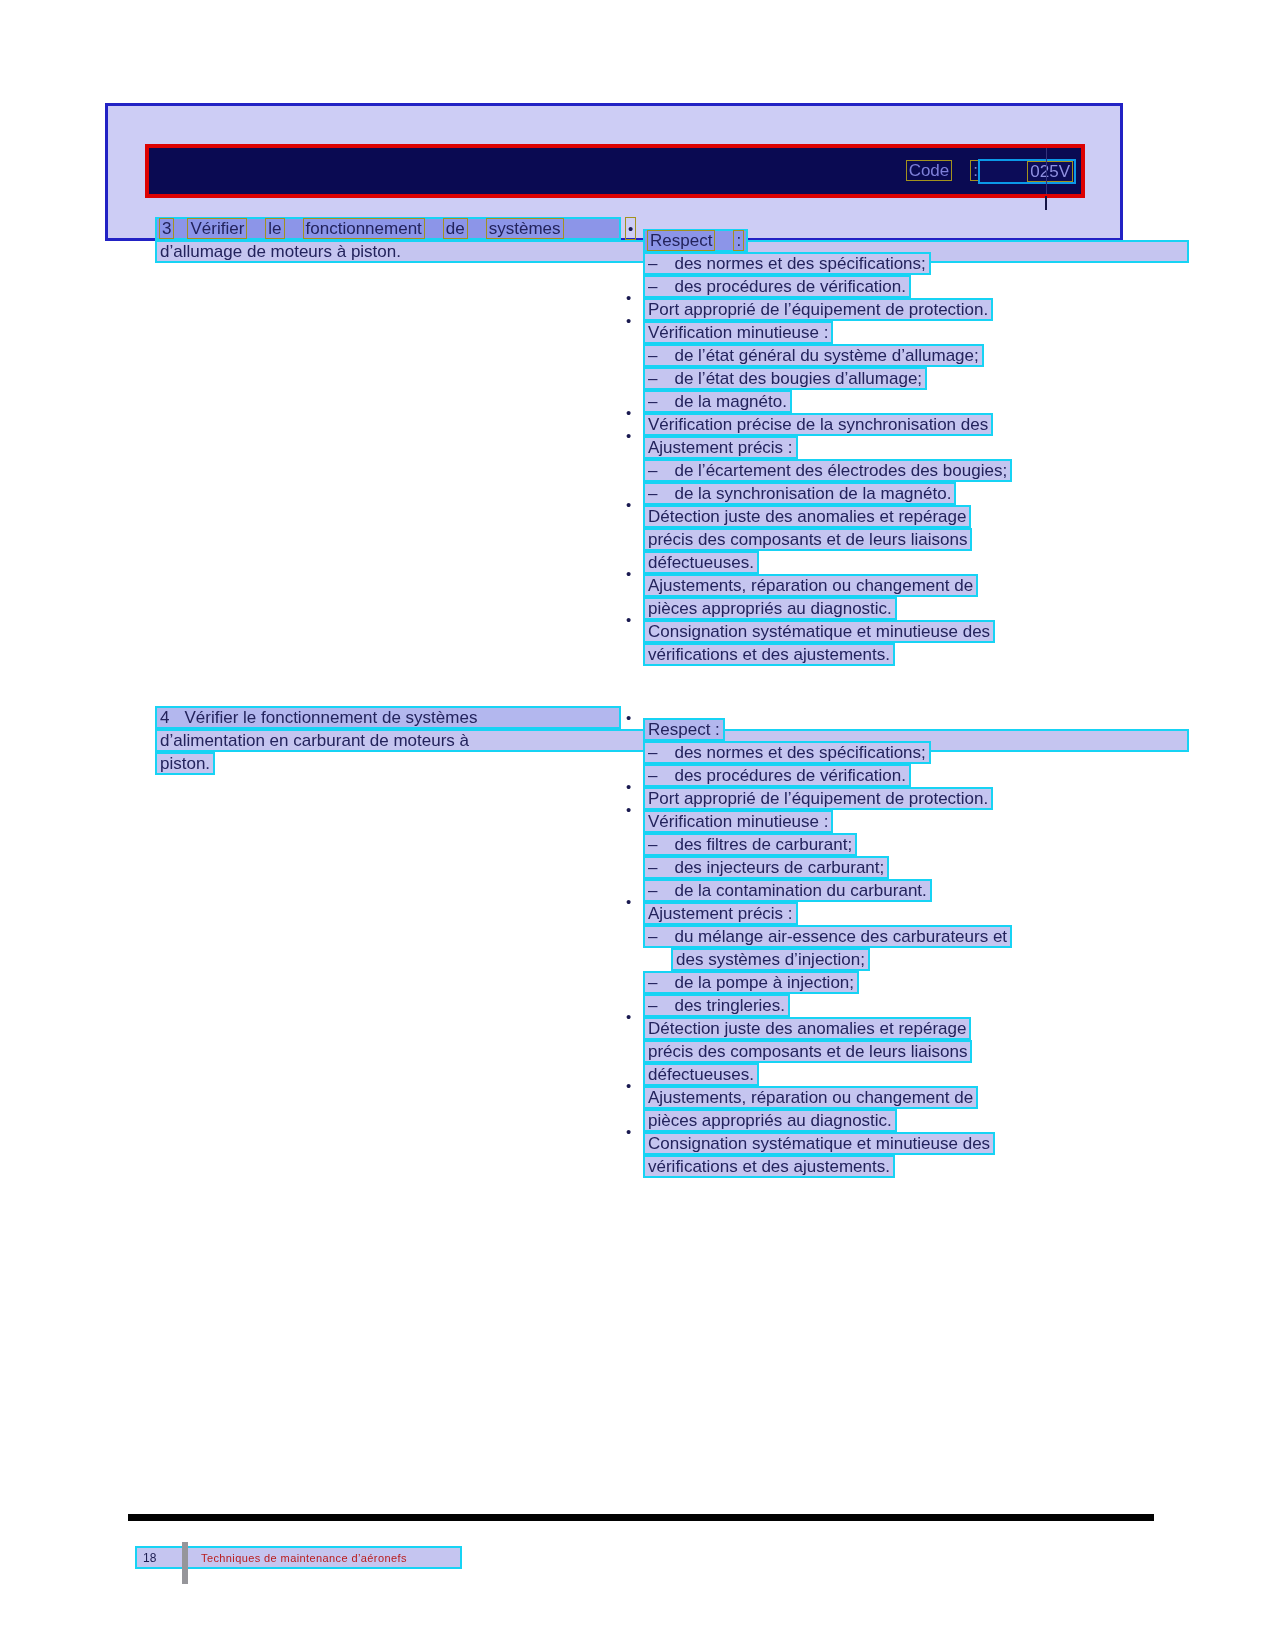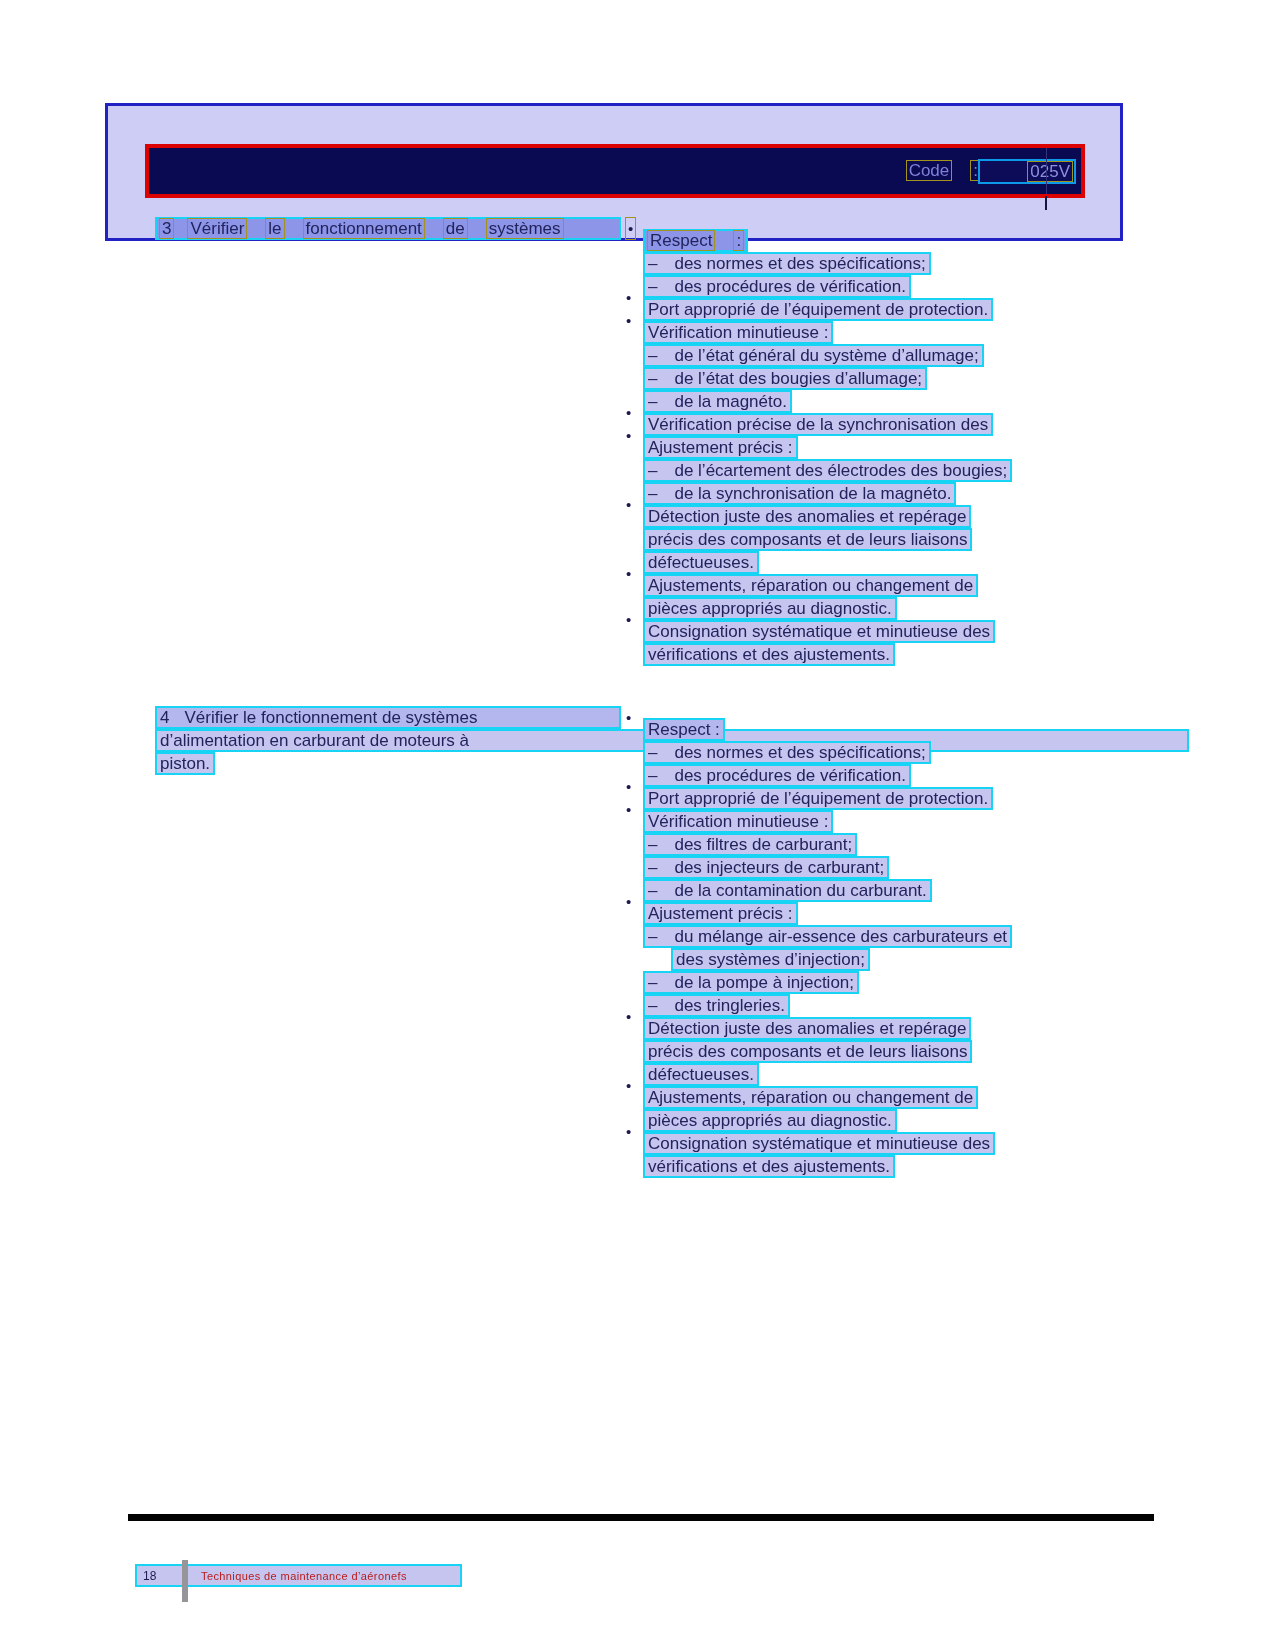--- a/index.html
+++ b/index.html
@@ -39,21 +39,21 @@
   .r4-right{left:625px;top:706px;}
   .line{position:relative;height:23px;}
   .crit-line{position:relative;height:23px;}
   .crit-line .marker{position:absolute;left:1px;top:1px;color:#1a1a50;font-size:15px;line-height:21px;}
   .crit-line .hl{position:absolute;left:18px;top:12px;text-align:center;}
   .crit-line.cont2 .hl{left:46px;}
 
   
   .footer-rule{position:absolute;left:128px;top:1514px;width:1026px;height:7px;background:#020202;}
   .footer-line{position:absolute;left:135px;top:1546px;width:327px;height:23px;background:#c5c5f0;
-               border:2px solid #17d3f4;box-sizing:border-box;z-index:2;margin-top:18px;}
+               border:2px solid #17d3f4;box-sizing:border-box;z-index:2;}
   .page-num{position:absolute;left:6px;top:3px;font-size:12px;color:#1c1c50;}
   .footer-bar{position:absolute;left:45px;top:-6px;width:6px;height:42px;background:#96969a;}
   .doc-title{position:absolute;left:64px;top:4px;font-size:11px;letter-spacing:0.4px;color:#b91c1c;white-space:nowrap;}
 </style>
 </head>
 <body>
 
 <div class="page">
 
   <div class="panel"></div>
@@ -65,20 +65,23 @@
     <span class="bar-divider"></span>
   </div>
   <div class="bar-tick"></div>
 
   <div class="leftcol r3-left">
     <div class="line">
       <span class="hl dark full words">
         <span class="w num">3</span><span class="words"><span class="w">Vérifier</span><span class="w">le</span><span class="w">fonctionnement</span><span class="w">de</span><span class="w">systèmes</span></span>
       </span>
     </div>
+    <div class="line">
+      <span class="hl wide">d’allumage de moteurs à piston.</span>
+    </div>
   </div>
 
   <div class="rightcol r3-right">
       <div class="crit-line bullet">
         <span class="marker w">•</span>
         <span class="hl dark words"><span class="w">Respect</span><span class="w">:</span></span>
       </div>
       <div class="crit-line dash">
         <span class="hl">–  des normes et des spécifications;</span>
       </div>

